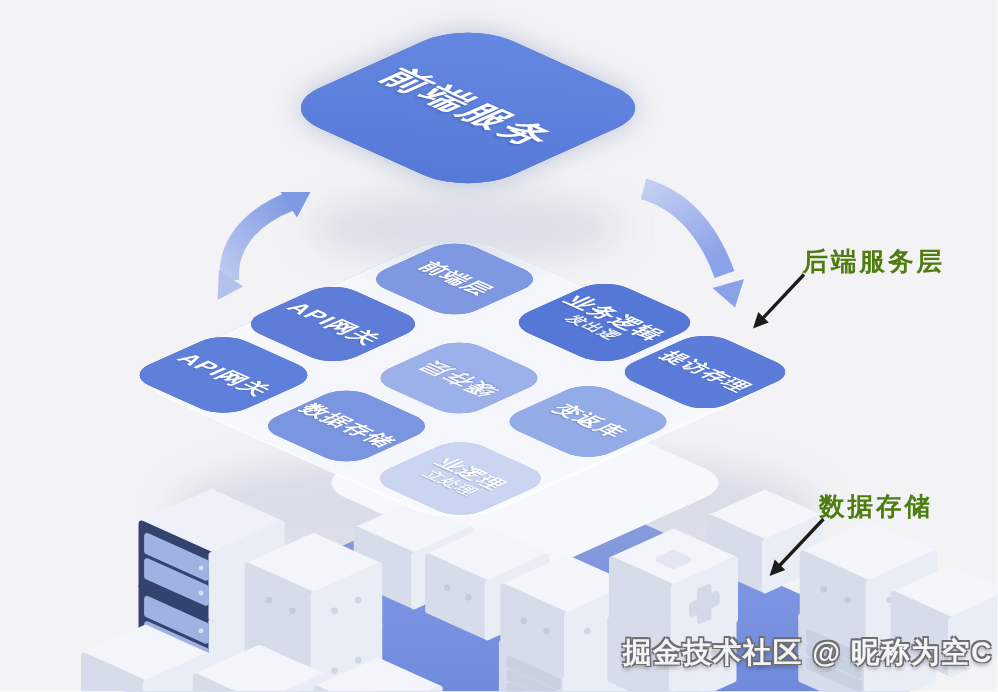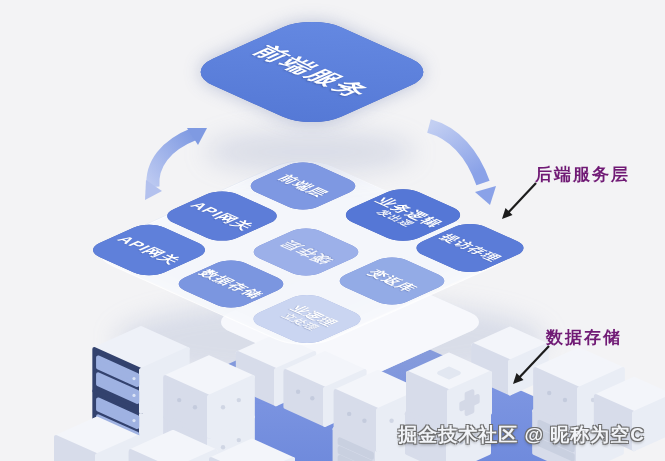--- a/index.html
+++ b/index.html
@@ -45,26 +45,26 @@
   .platform-blue{z-index:1;}
   .pb-face{border-radius:12%;background:linear-gradient(135deg,#8ba1e7,#5a79d4);}
   
   .softshadow{position:absolute;border-radius:50%;filter:blur(12px);}
   #shadow-top{left:205px;top:130px;width:210px;height:44px;background:rgba(120,135,180,.20);z-index:11;}
   #shadow-glass{left:115px;top:300px;width:430px;height:80px;background:rgba(140,155,195,.25);z-index:2;}
   
   #cubes{left:0;top:0;z-index:4;pointer-events:none;}
   #scene-arrows{left:0;top:0;z-index:40;pointer-events:none;}
   
-  .ann{position:absolute;z-index:50;font-weight:800;font-size:17px;color:#701a75;
+  .ann{position:absolute;z-index:50;font-weight:800;font-size:17px;color:#4d7c0f;
        letter-spacing:2px;white-space:nowrap;}
   #ann-backend{left:535px;top:163px;}
   #ann-storage{left:546px;top:326px;}
   
-  #watermark{position:absolute;z-index:60;right:20px;top:422px;font-weight:700;font-size:19px;
+  #watermark{position:absolute;z-index:60;right:3px;top:422px;font-weight:700;font-size:19px;
     color:#f2f4f8;letter-spacing:1px;white-space:nowrap;
     text-shadow:-1px -1px 0 #6e6e6e,1px -1px 0 #6e6e6e,-1px 1px 0 #6e6e6e,1px 1px 0 #6e6e6e,0 2px 3px rgba(0,0,0,.35);}
 </style>
 </head>
 <body>
 
 <div id="stage">
 
   <div class="slab platform-blue" style="left:135px;top:235px;width:420px;height:420px;">
     <div class="iso pb-face"></div>

